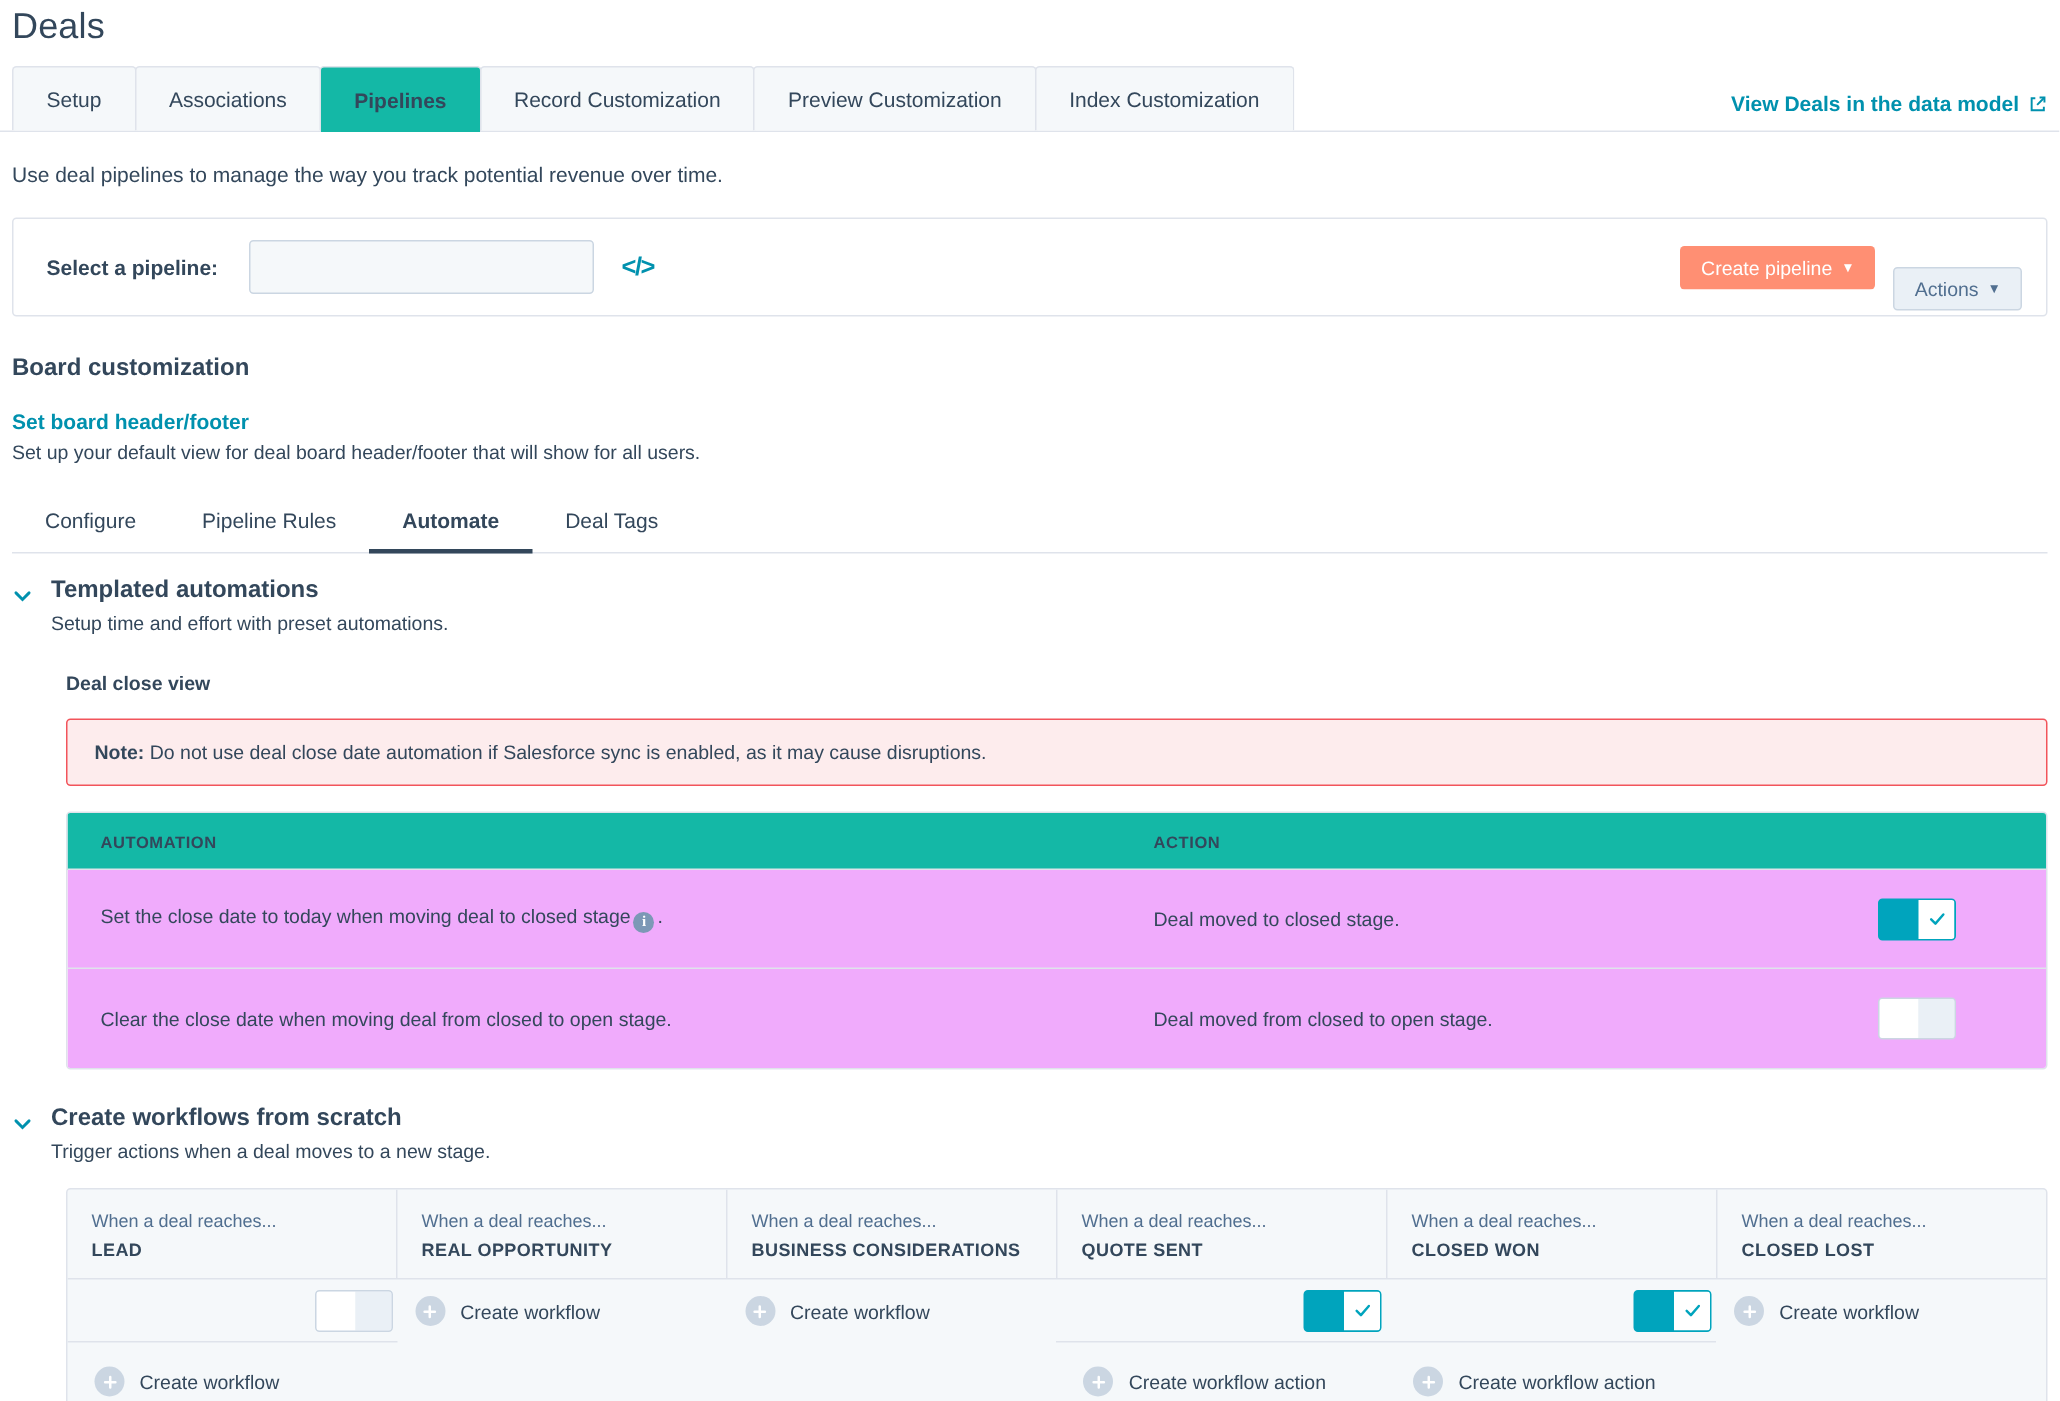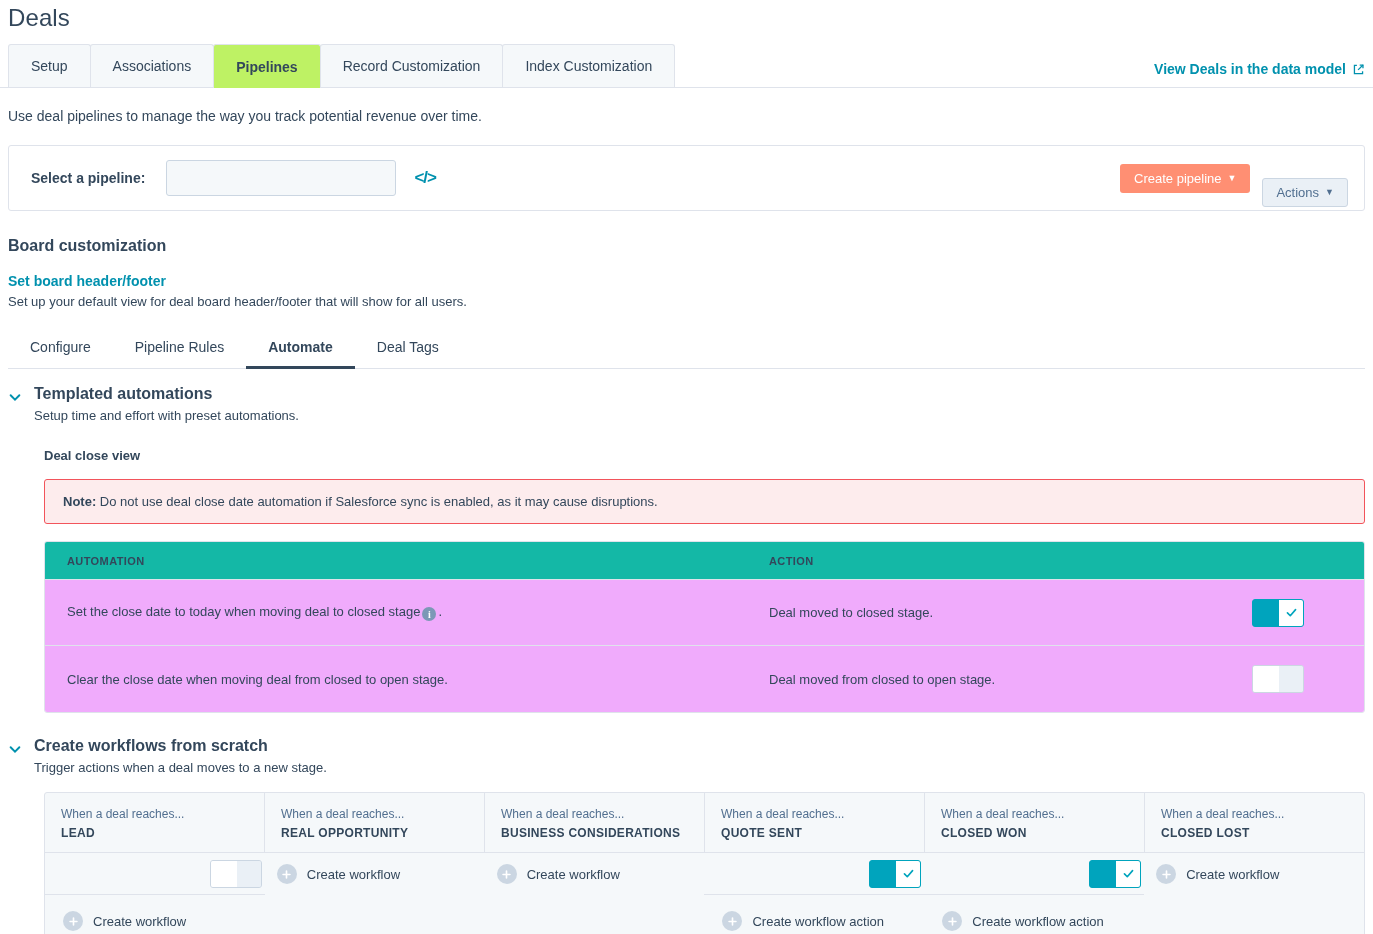--- a/index.html
+++ b/index.html
@@ -43,21 +43,21 @@
     color: #33475b;
     background: #f5f8fa;
     border: 1px solid #dfe3eb;
     border-bottom: none;
     margin-right: -1px;
     border-radius: 3px 3px 0 0;
     cursor: pointer;
     white-space: nowrap;
   }
   .tab.active {
-    background: #bef264;
+    background: #14b8a6;
     font-weight: 700;
     position: relative;
     z-index: 2;
     margin-bottom: -1px;
     height: 44px;
   }
   .datamodel-link {
     margin-left: auto;
     margin-right: 8px;
     margin-bottom: 10px;
@@ -388,20 +388,23 @@
         <span>Setup</span>
       </div>
       <div class="tab">
         <span>Associations</span>
       </div>
       <div class="tab active">
         <span>Pipelines</span>
       </div>
       <div class="tab">
         <span>Record Customization</span>
+      </div>
+      <div class="tab">
+        <span>Preview Customization</span>
       </div>
       <div class="tab">
         <span>Index Customization</span>
       </div>
     </div>
   <div class="datamodel-link">
     <span>View Deals in the data model</span>
     <span class="ext-icon">
       <svg viewBox="0 0 16 16" fill="none" stroke="#0091ae" stroke-width="1.6">
         <path d="M6 3H3v10h10V10"></path>

